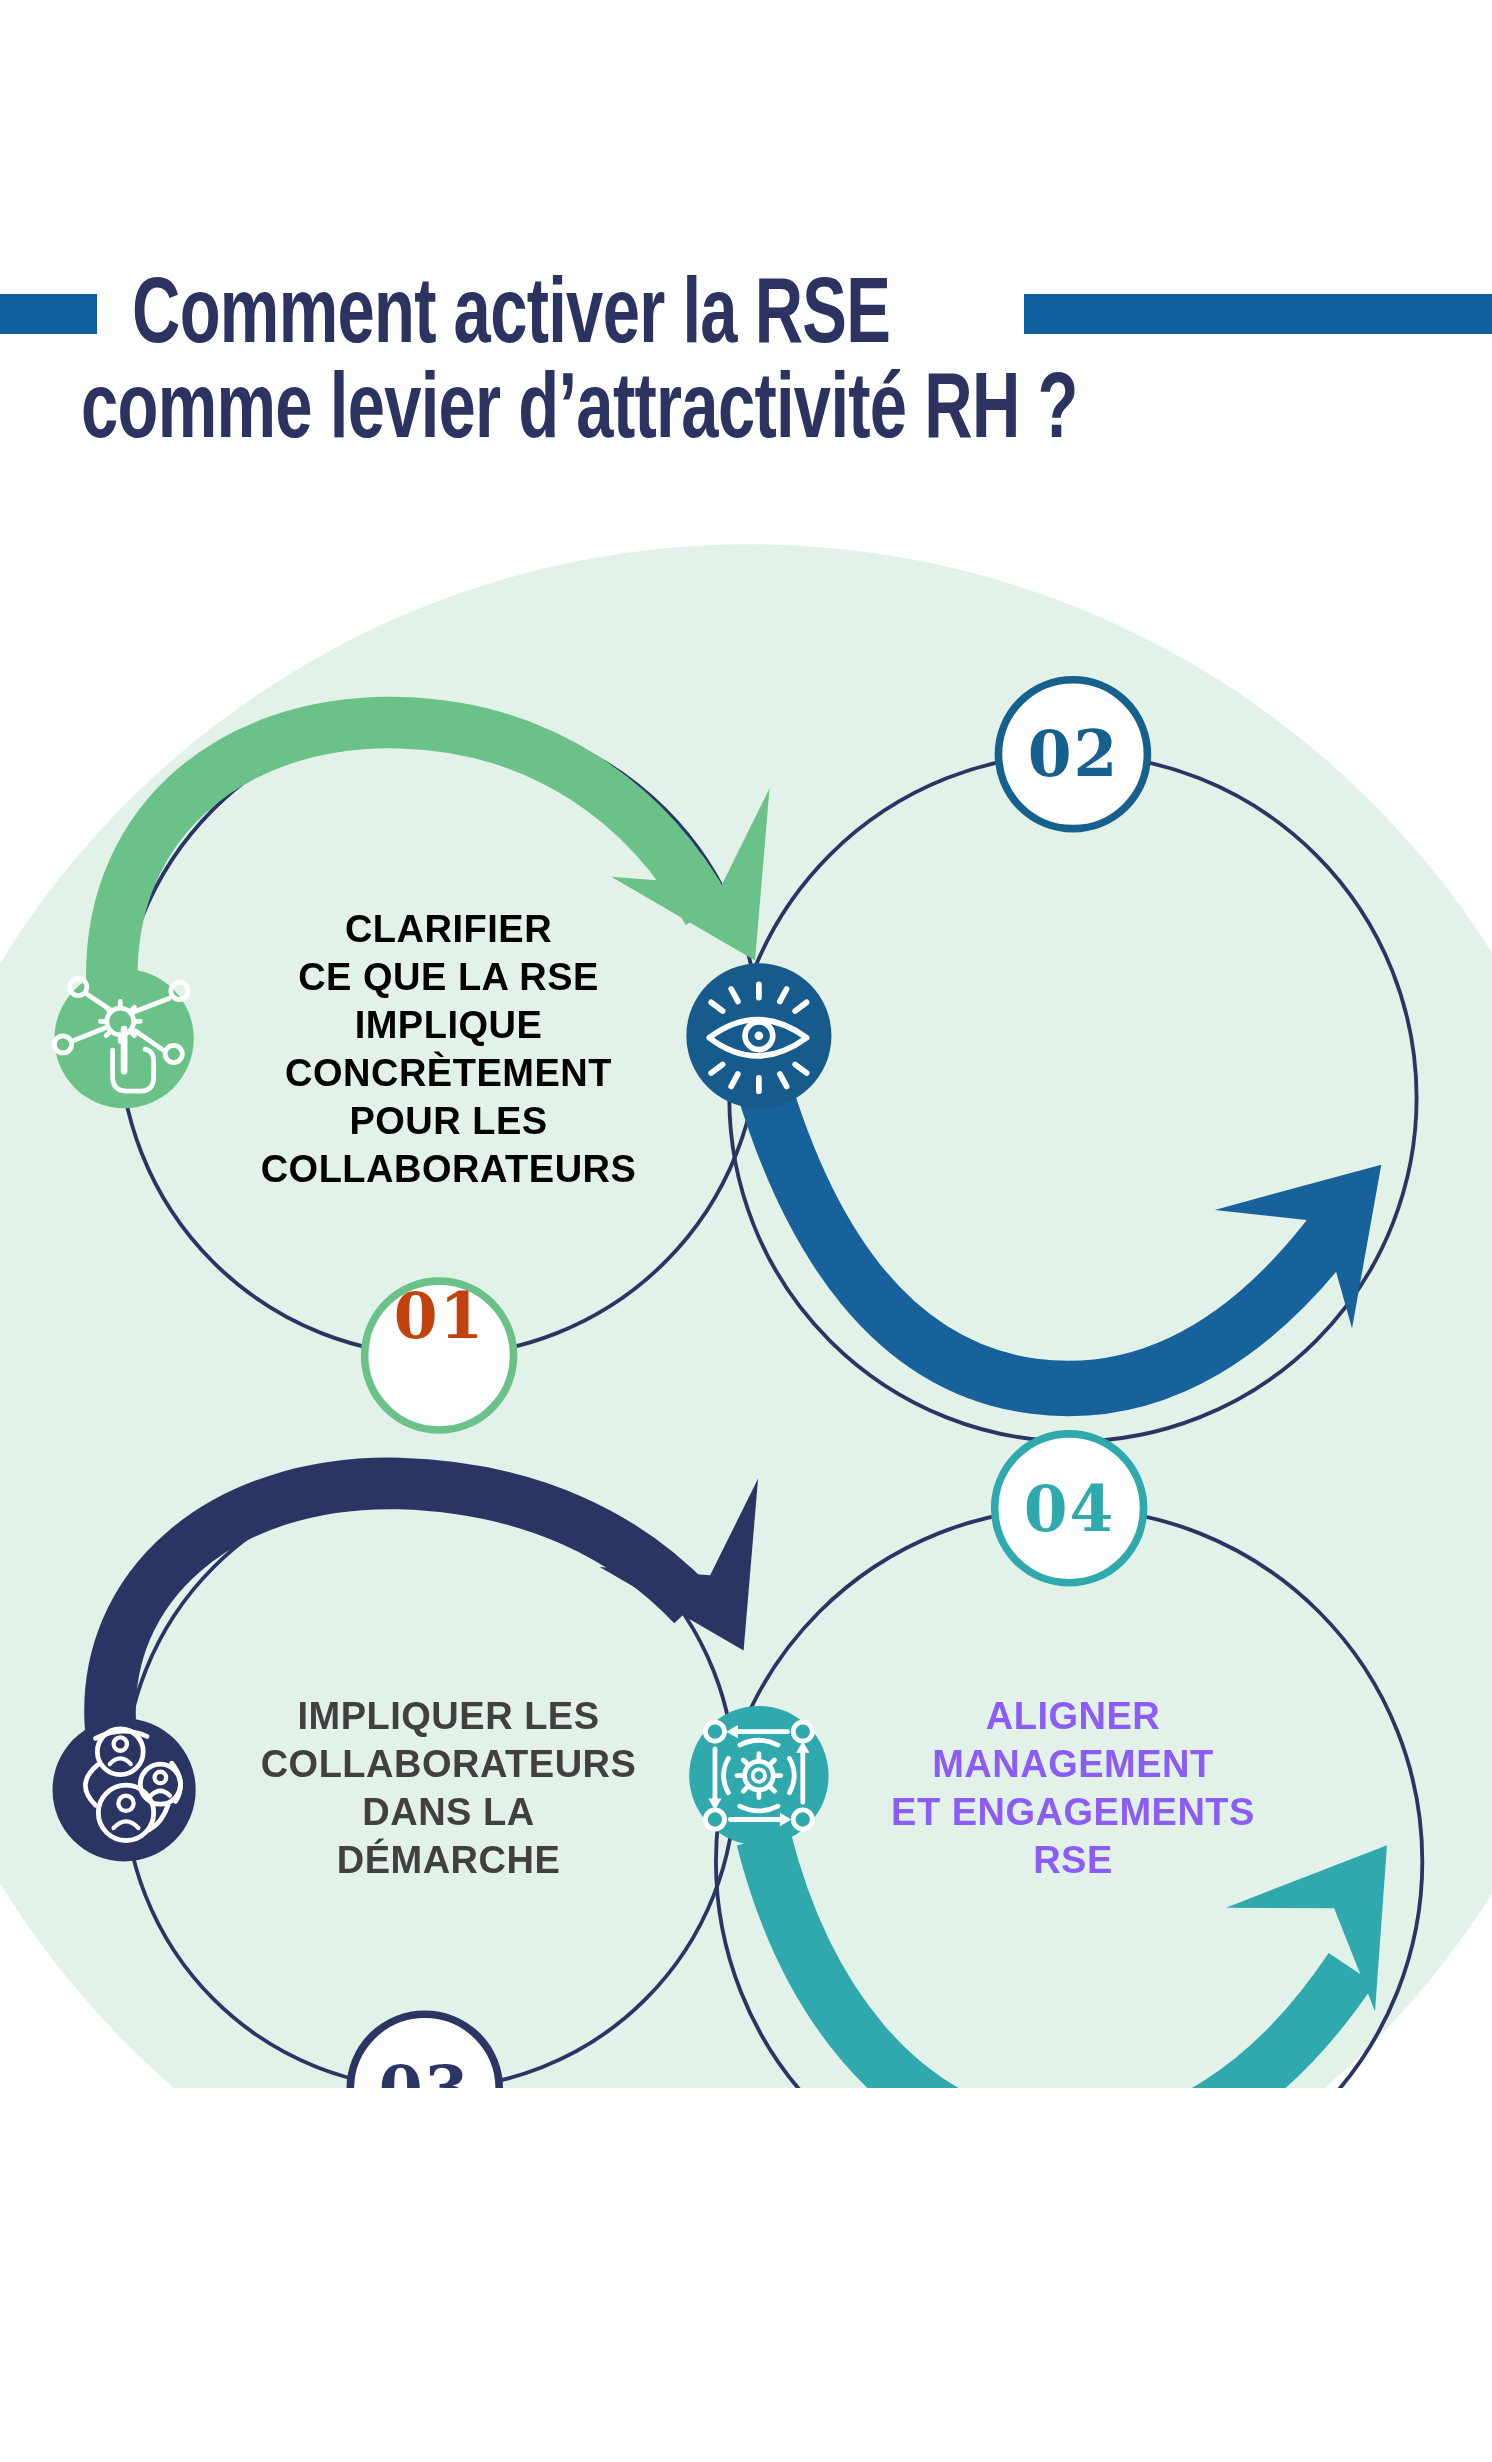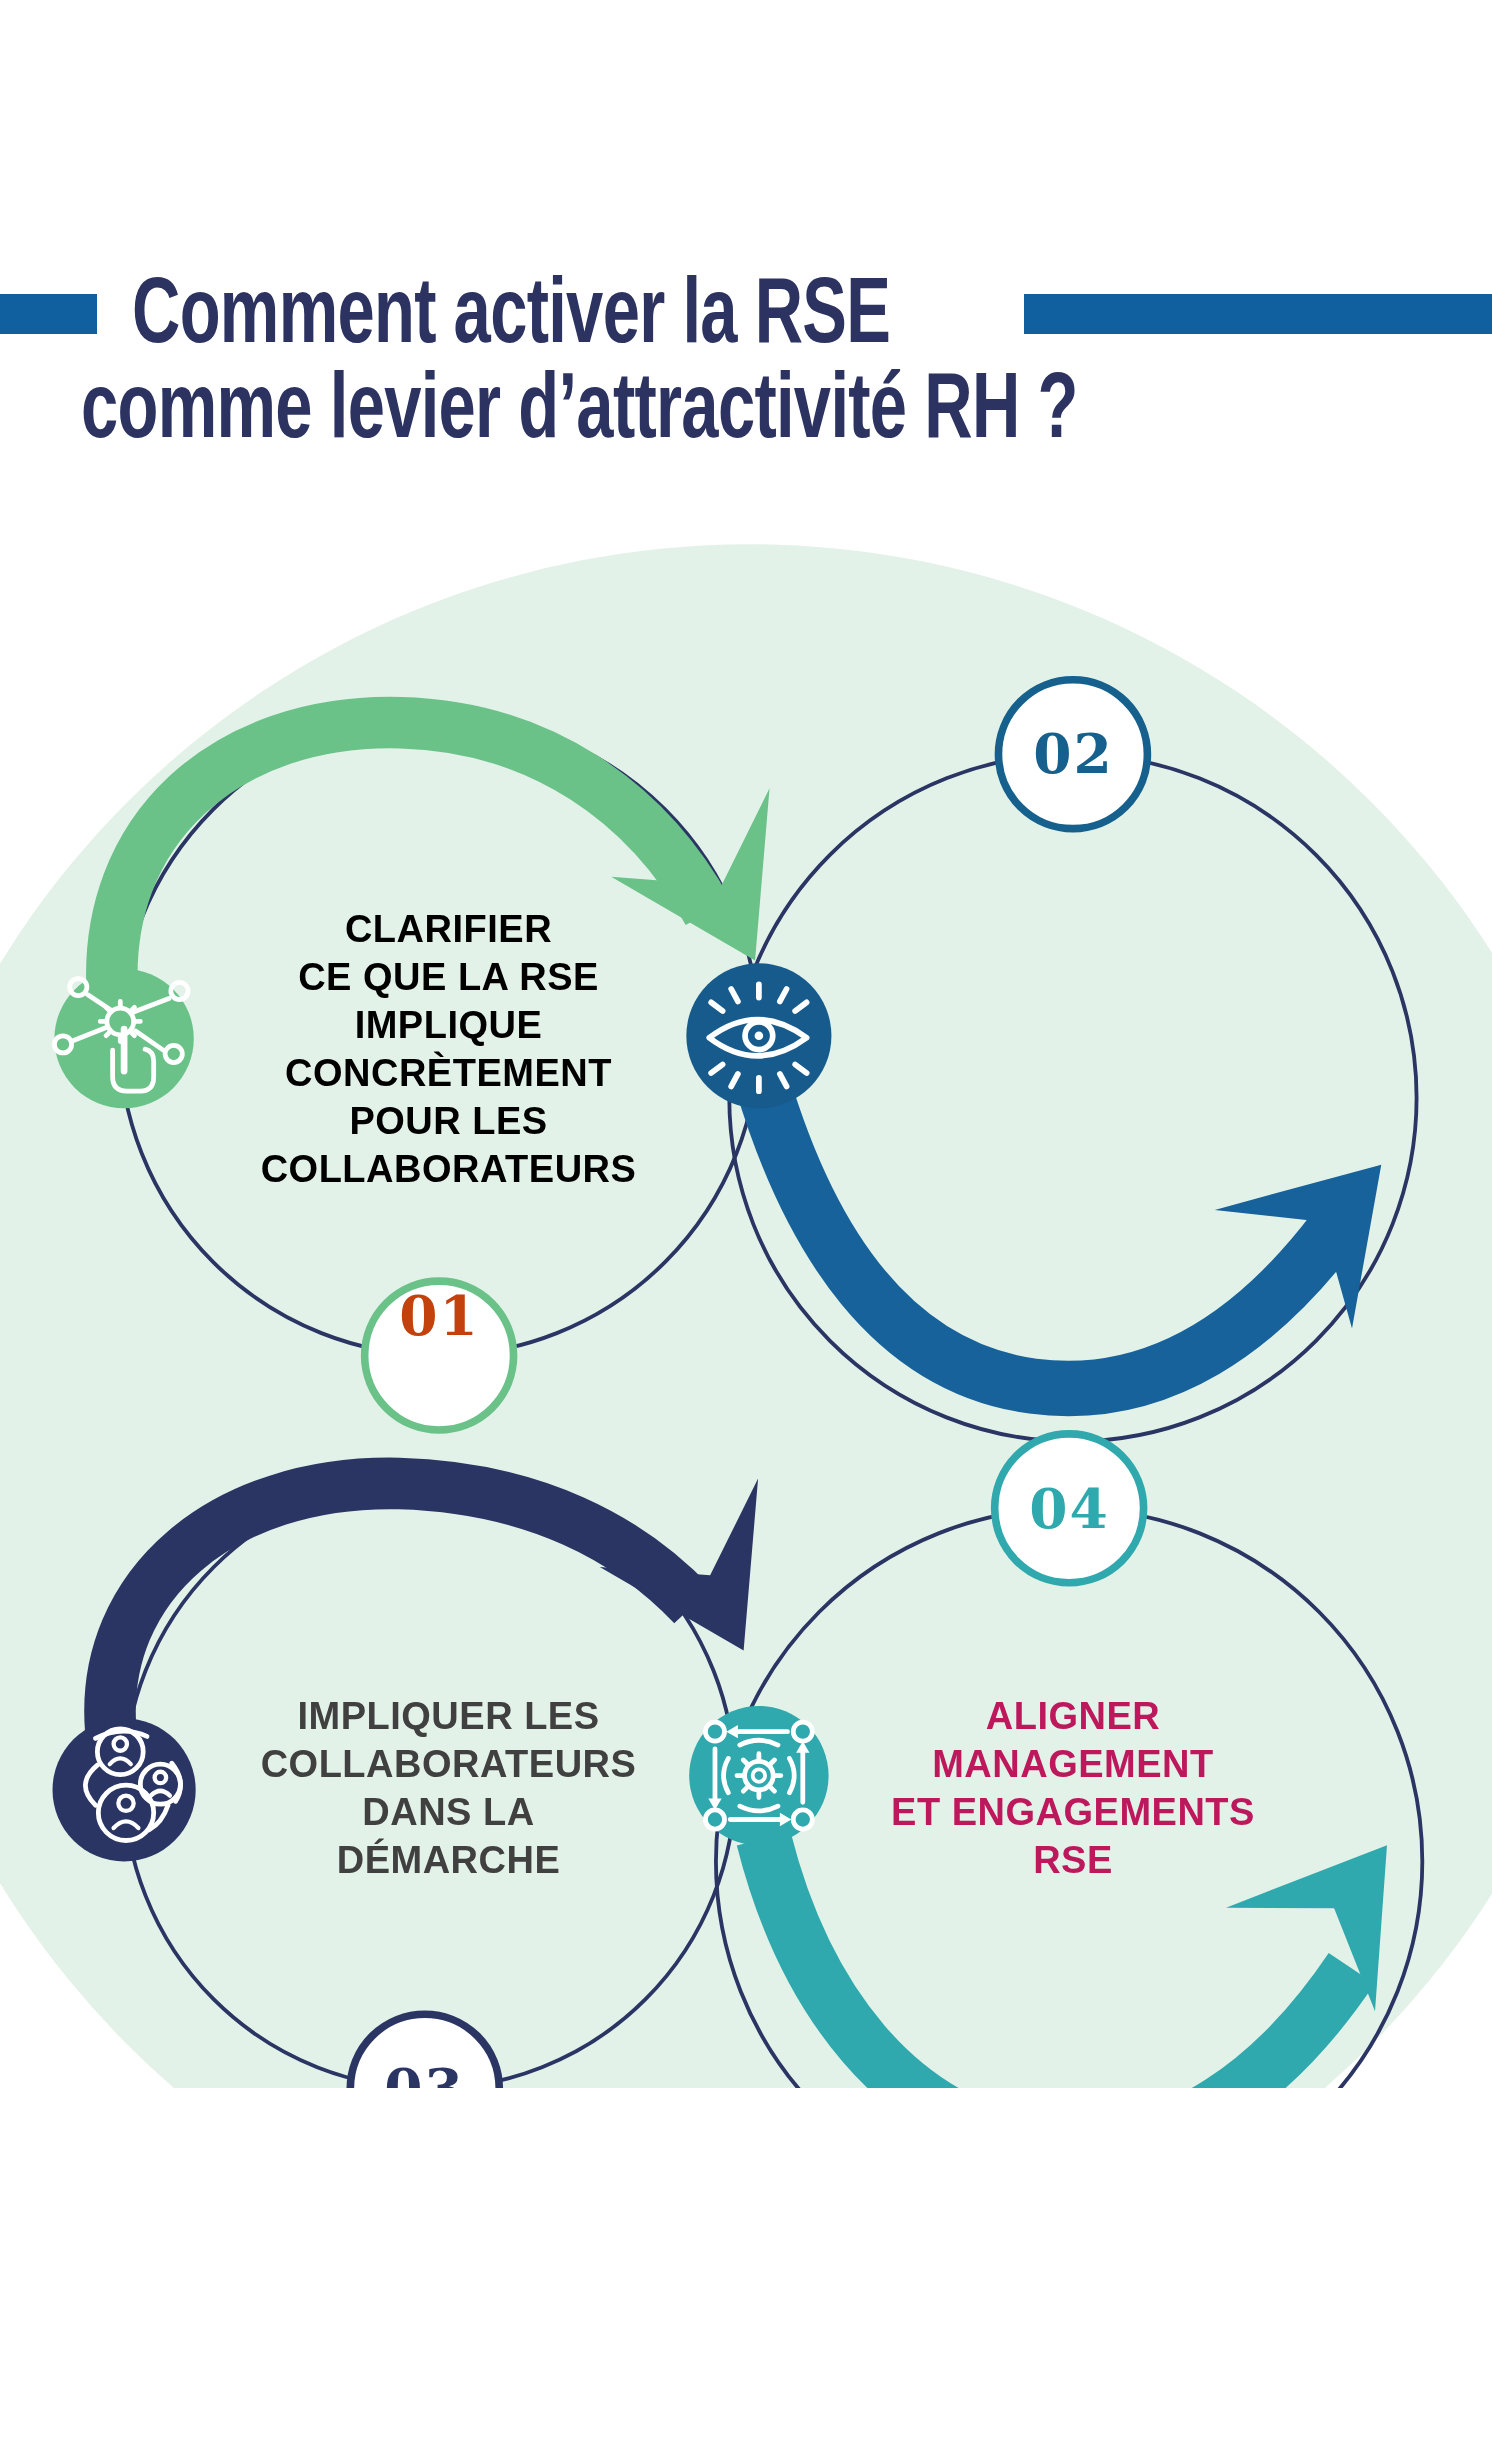--- a/index.html
+++ b/index.html
@@ -17,24 +17,24 @@
   }
   .title-1{left:132px;top:264px;}
   .title-2{left:81px;top:359px;}
   .step-label{
     position:absolute;font-weight:700;font-size:38px;line-height:48px;
     letter-spacing:0.5px;text-align:center;white-space:pre-line;
   }
   .label-1{left:186px;top:905px;width:525px;color:#000000;}
   .label-2{left:823px;top:939px;width:500px;color:#17628f;}
   .label-3{left:186px;top:1692px;width:525px;color:#404040;}
-  .label-4{left:823px;top:1692px;width:500px;color:#be185d;}
+  .label-4{left:823px;top:1692px;width:500px;color:#8b5cf6;}
   .badge-num{
     position:absolute;width:153px;height:84px;line-height:84px;text-align:center;
-    font-family:"DejaVu Serif",serif;font-weight:700;font-size:55px;letter-spacing:1.9px;
+    font-family:"DejaVu Serif",serif;font-weight:700;font-size:63px;letter-spacing:1.9px;
   }
   .num-1{left:363px;top:1274px;color:#c2410c;}
   .num-2{left:997px;top:712px;color:#15608d;}
   .num-3{left:348px;top:2047px;color:#2a3564;}
   .num-4{left:993px;top:1467px;color:#2fa9ad;text-align:center;}
 </style>
 </head>
 <body>
 
 <div class="canvas">

